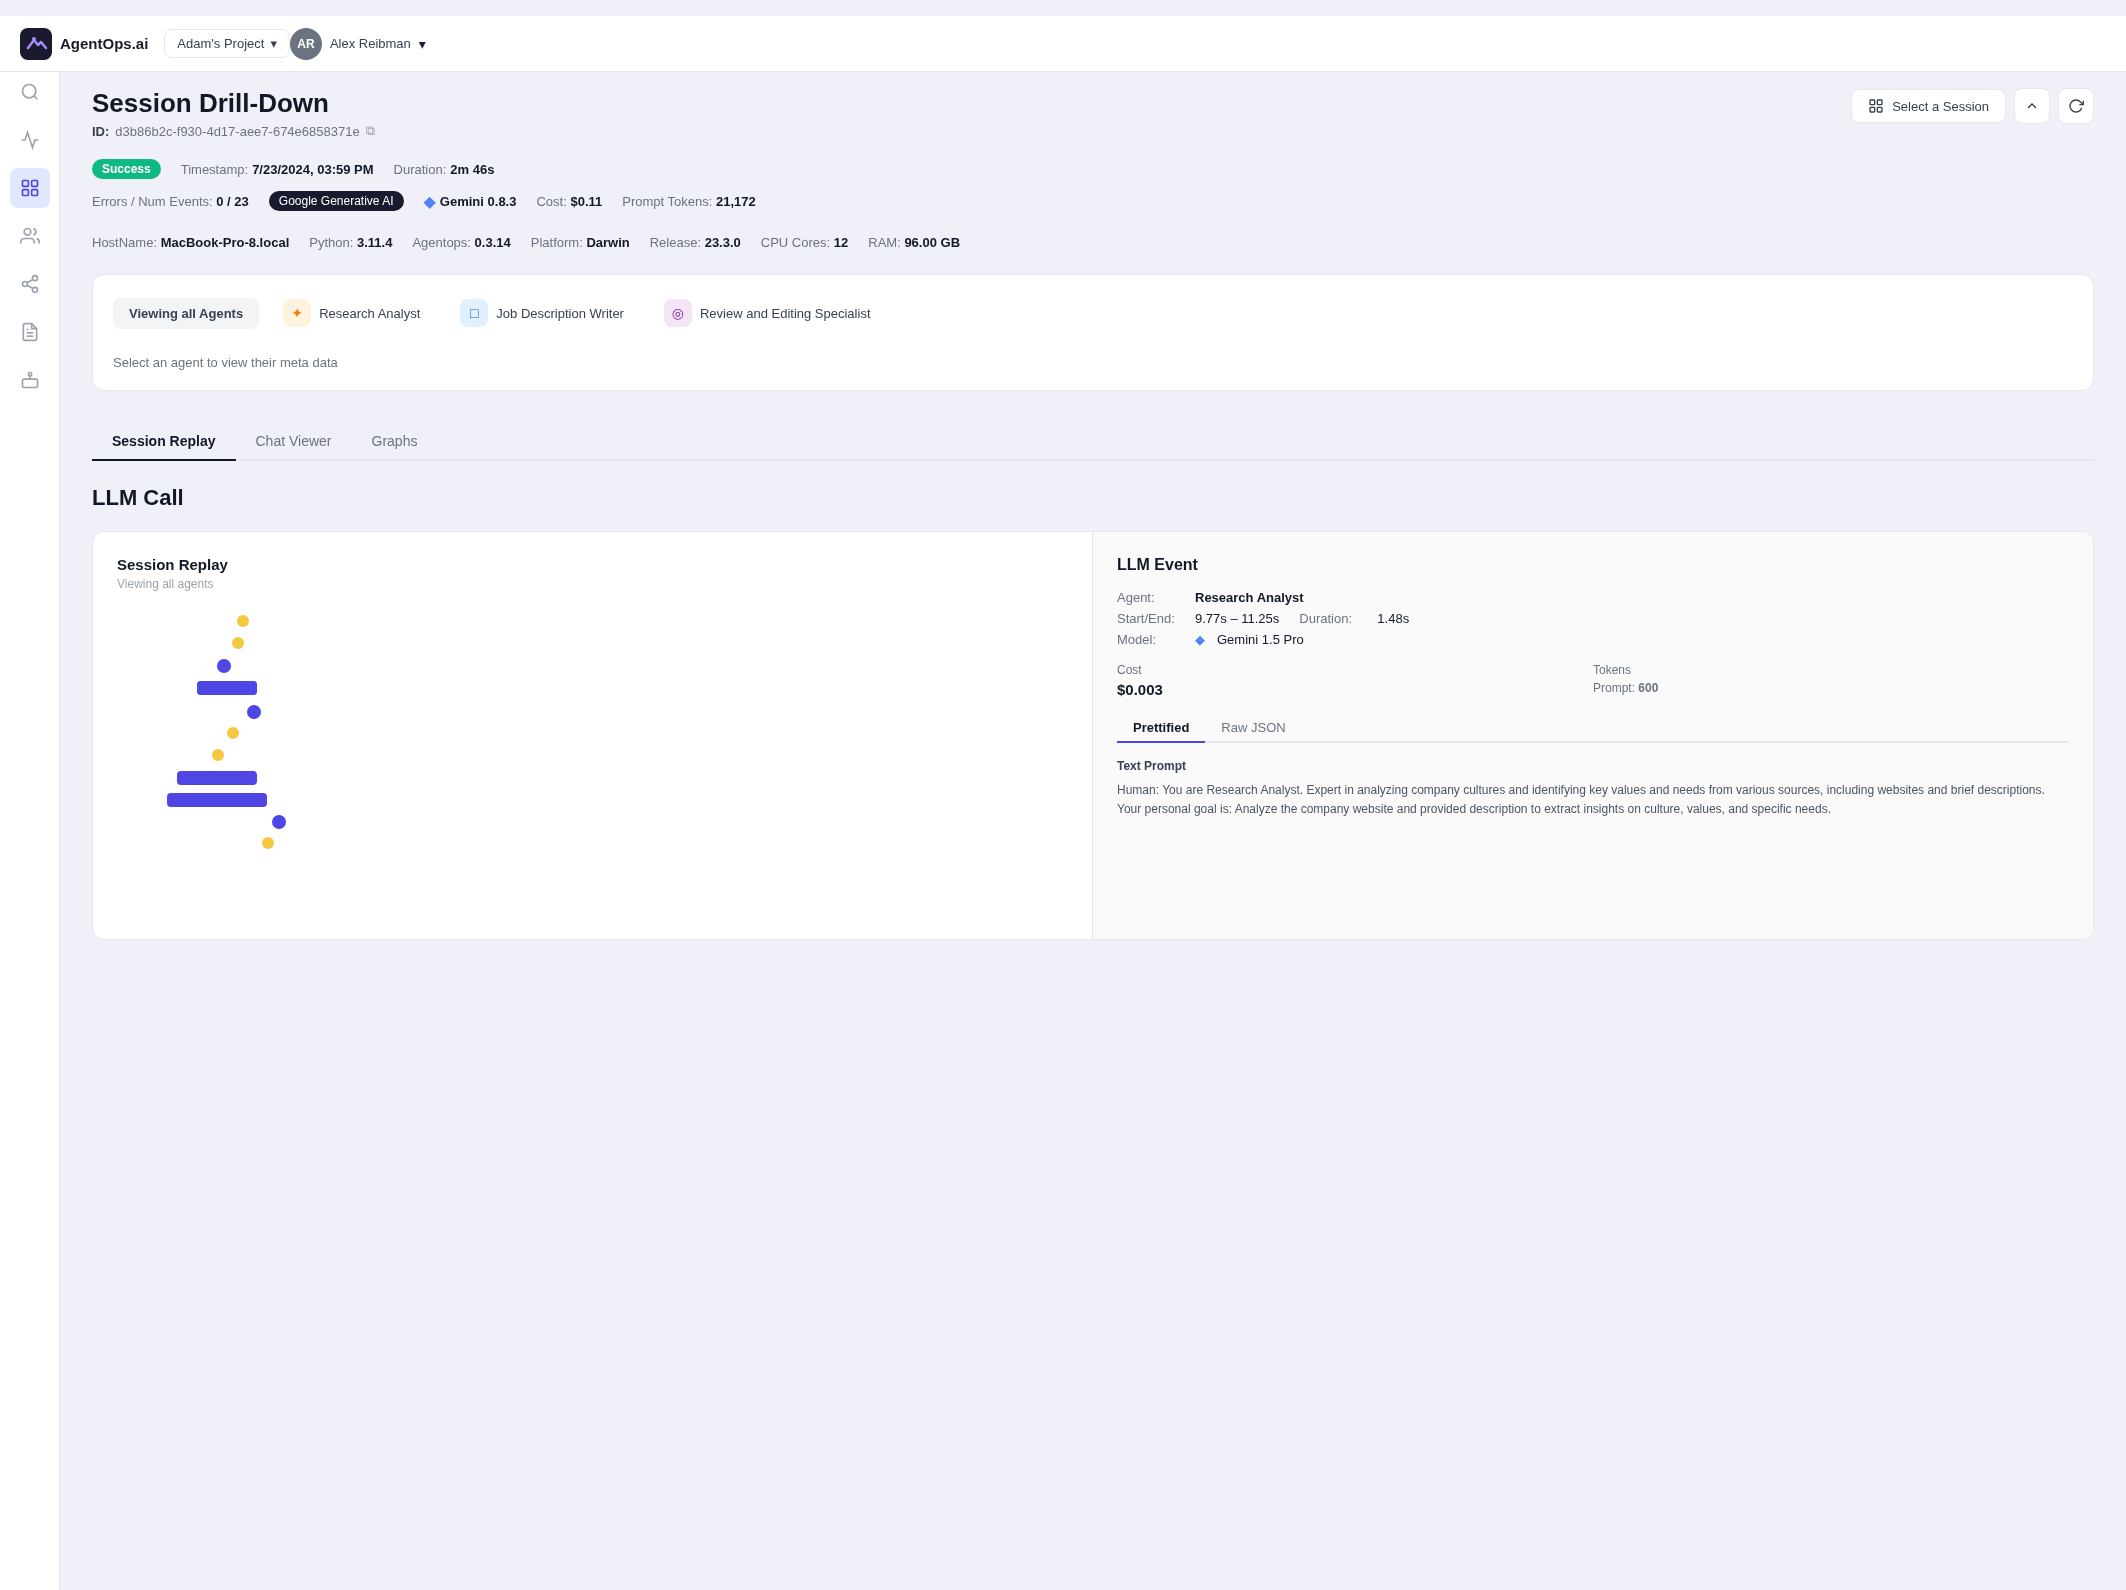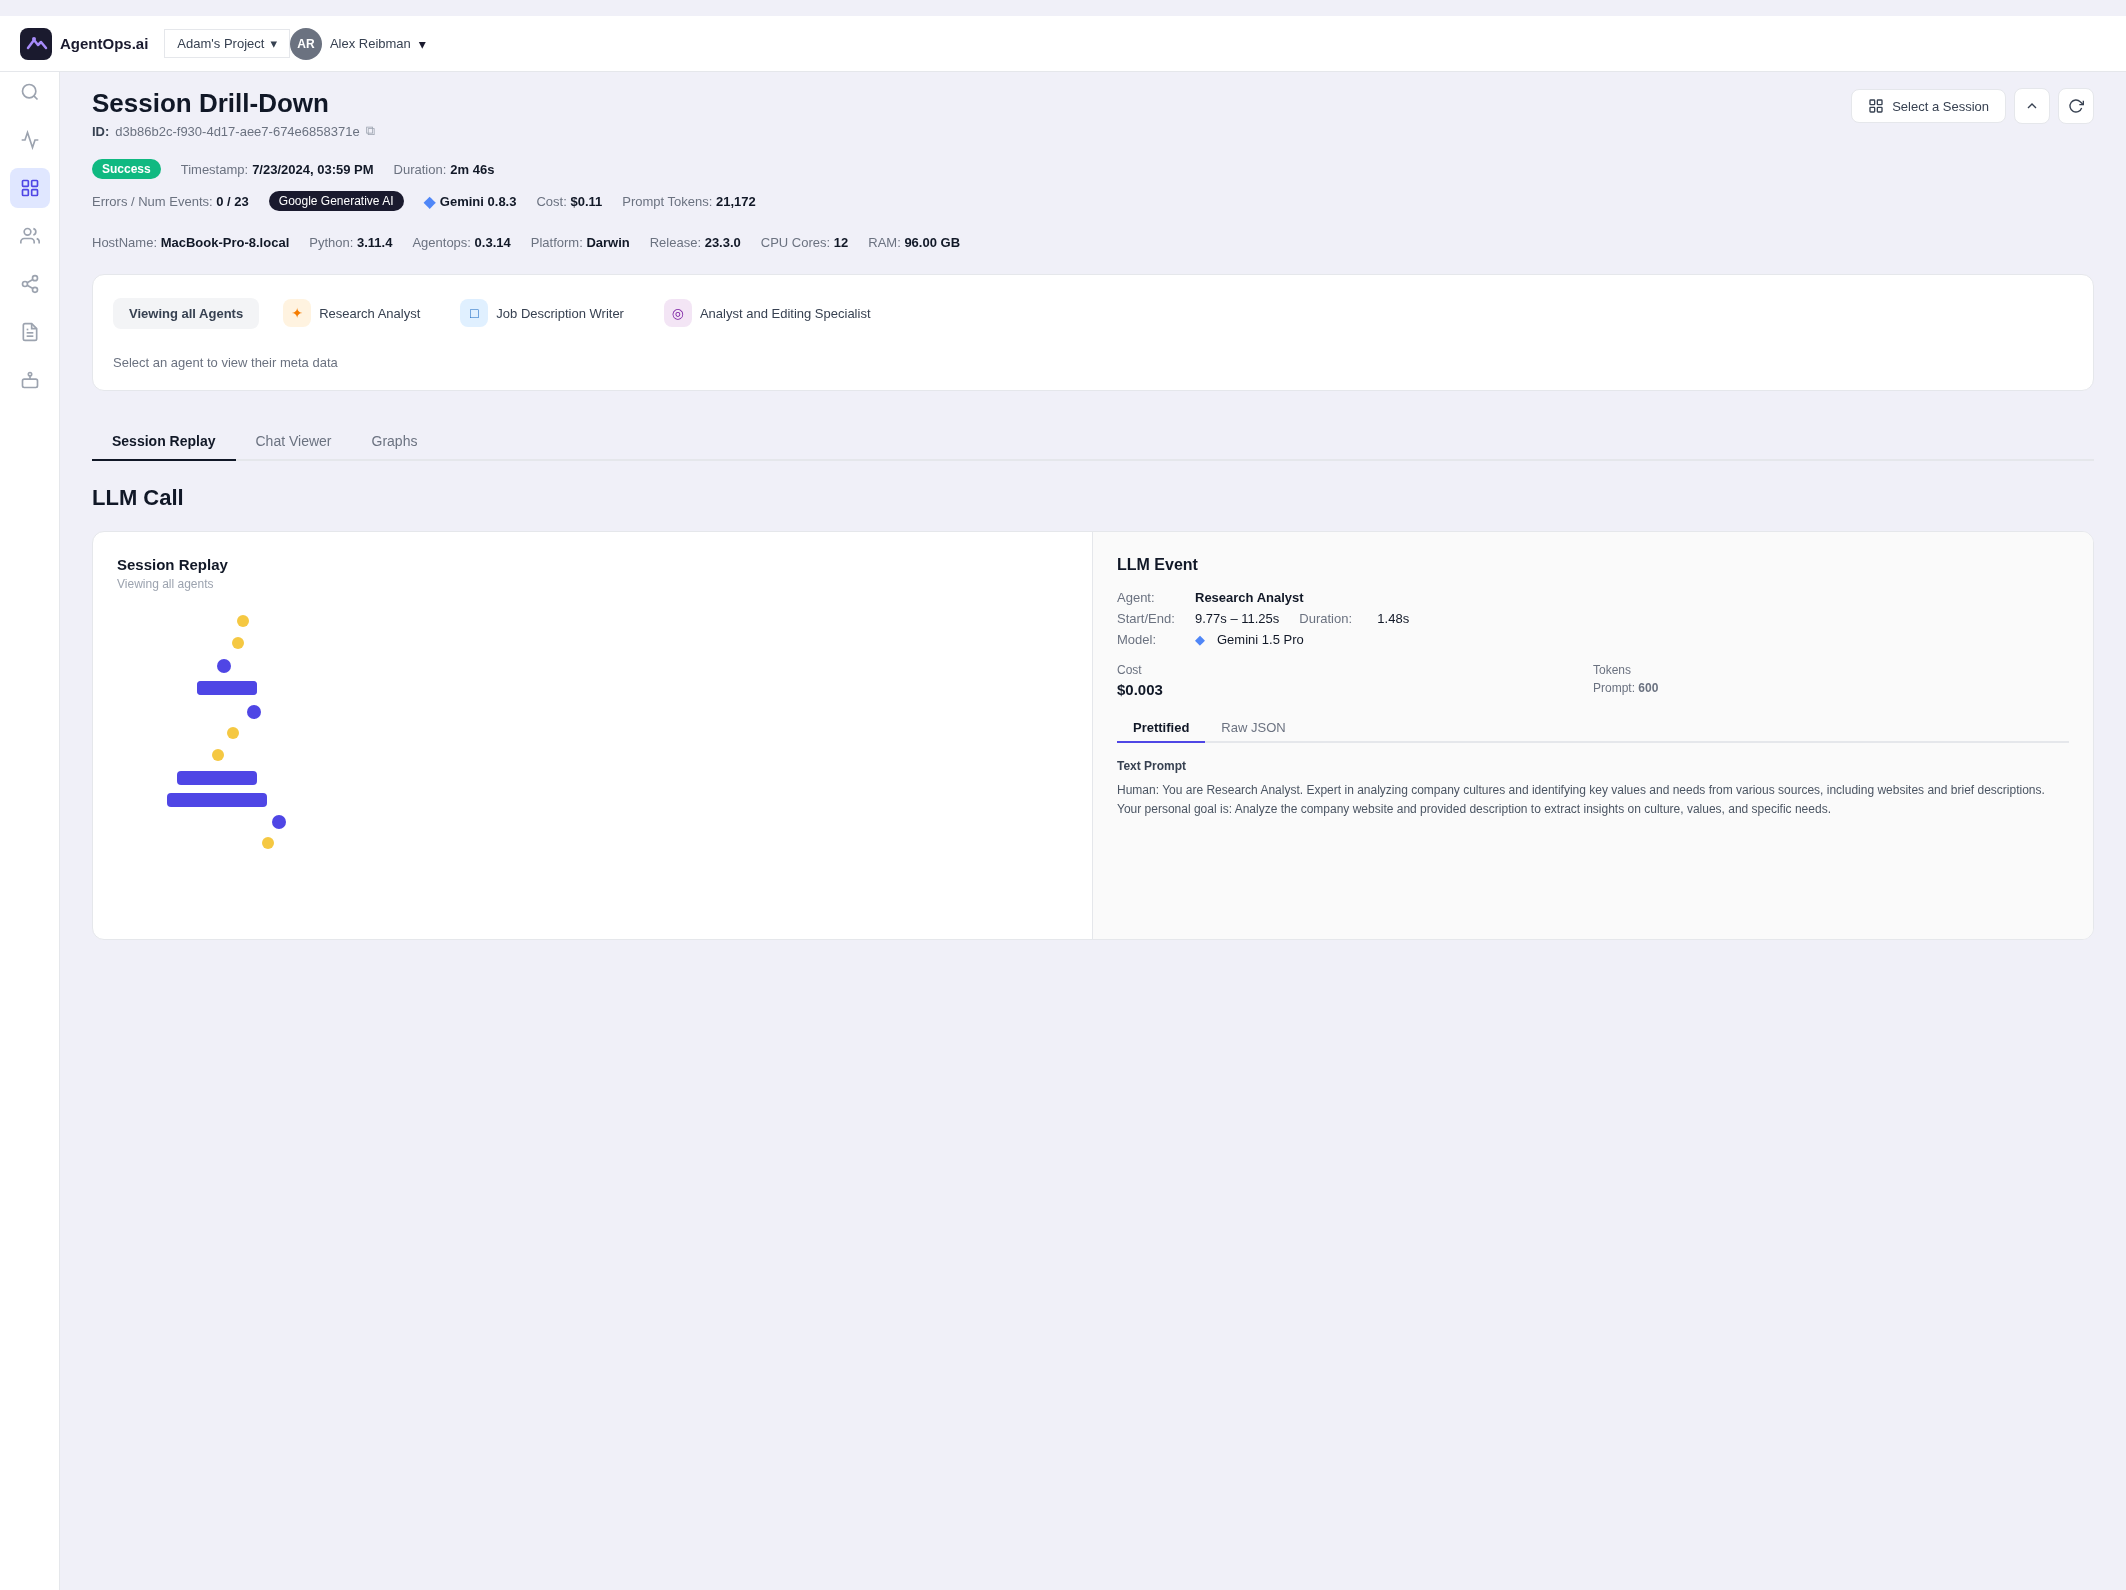--- a/index.html
+++ b/index.html
@@ -9,21 +9,21 @@
     .navbar {
       display: flex; align-items: center; justify-content: flex-start;
       background: #fff; height: 56px; padding: 0 20px;
       border-bottom: 1px solid #e5e7eb; position: fixed; top: 16px; left: 0; right: 0; z-index: 100;
     }
     .navbar-left { display: flex; align-items: center; gap: 16px; }
     .logo { display: flex; align-items: center; gap: 8px; font-weight: 700; font-size: 15px; color: #1a1a2e; }
     .logo-icon { width: 32px; height: 32px; }
     .project-selector {
       display: flex; align-items: center; gap: 6px;
-      border: 1px solid #e5e7eb; border-radius: 0; padding: 6px 12px;
+      border: 1px solid #e5e7eb; border-radius: 8px; padding: 6px 12px;
       background: #fff; cursor: pointer; font-size: 13px; color: #374151;
     }
     .user-info { display: flex; align-items: center; gap: 8px; cursor: pointer; }
     .avatar { width: 32px; height: 32px; border-radius: 50%; background: #6b7280; overflow: hidden; display: flex; align-items: center; justify-content: center; color: white; font-size: 12px; font-weight: 600; }
     .user-name { font-size: 13px; color: #374151; }
 
     
     .sidebar {
       position: fixed; top: 56px; left: 0; bottom: 0; width: 60px;
       background: #fff; border-right: 1px solid #e5e7eb;
@@ -317,21 +317,21 @@
       <div class="agent-tab">
         <div class="agent-tab-icon icon-orange">✦</div>
         <span>Research Analyst</span>
       </div>
       <div class="agent-tab">
         <div class="agent-tab-icon icon-blue">□</div>
         <span>Job Description Writer</span>
       </div>
       <div class="agent-tab">
         <div class="agent-tab-icon icon-purple">◎</div>
-        <span>Analyst and Editing Specialist</span>
+        <span>Review and Editing Specialist</span>
       </div>
     </div>
     <div class="agent-meta-hint">Select an agent to view their meta data</div>
   </div>
 
   <div class="tabs-row">
     <div class="tab active">
       <span>Session Replay</span>
     </div>
     <div class="tab">

